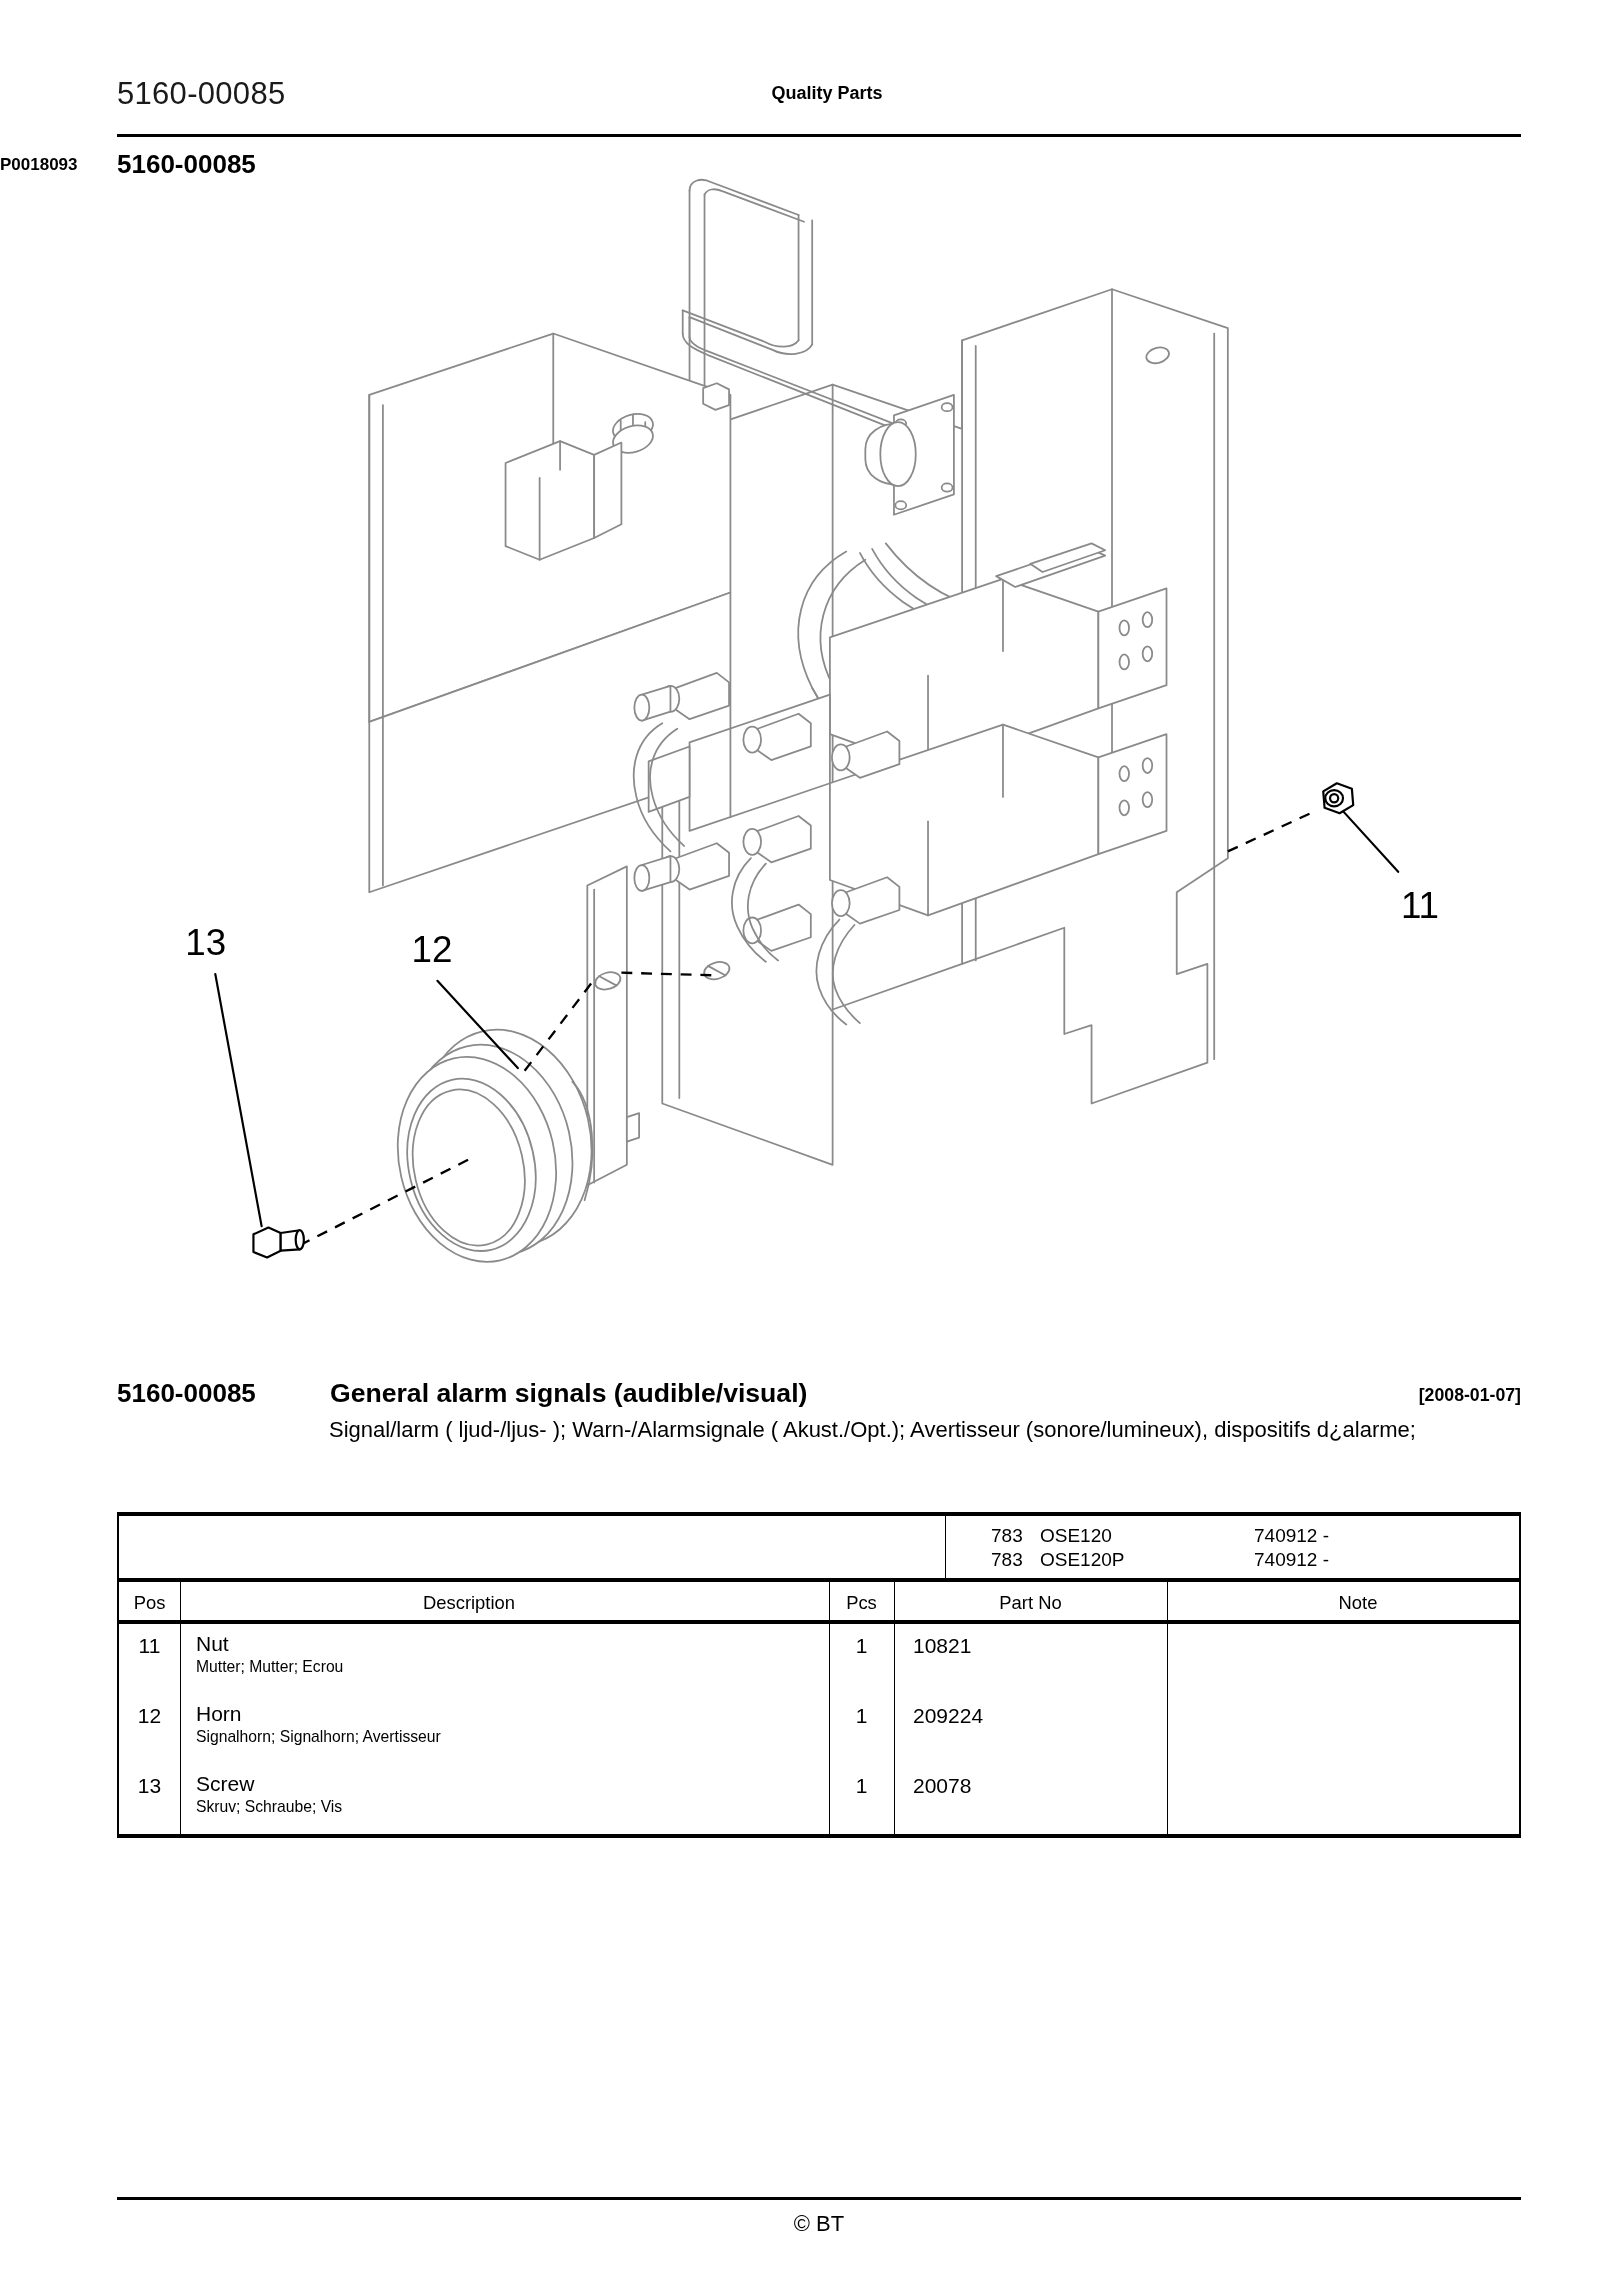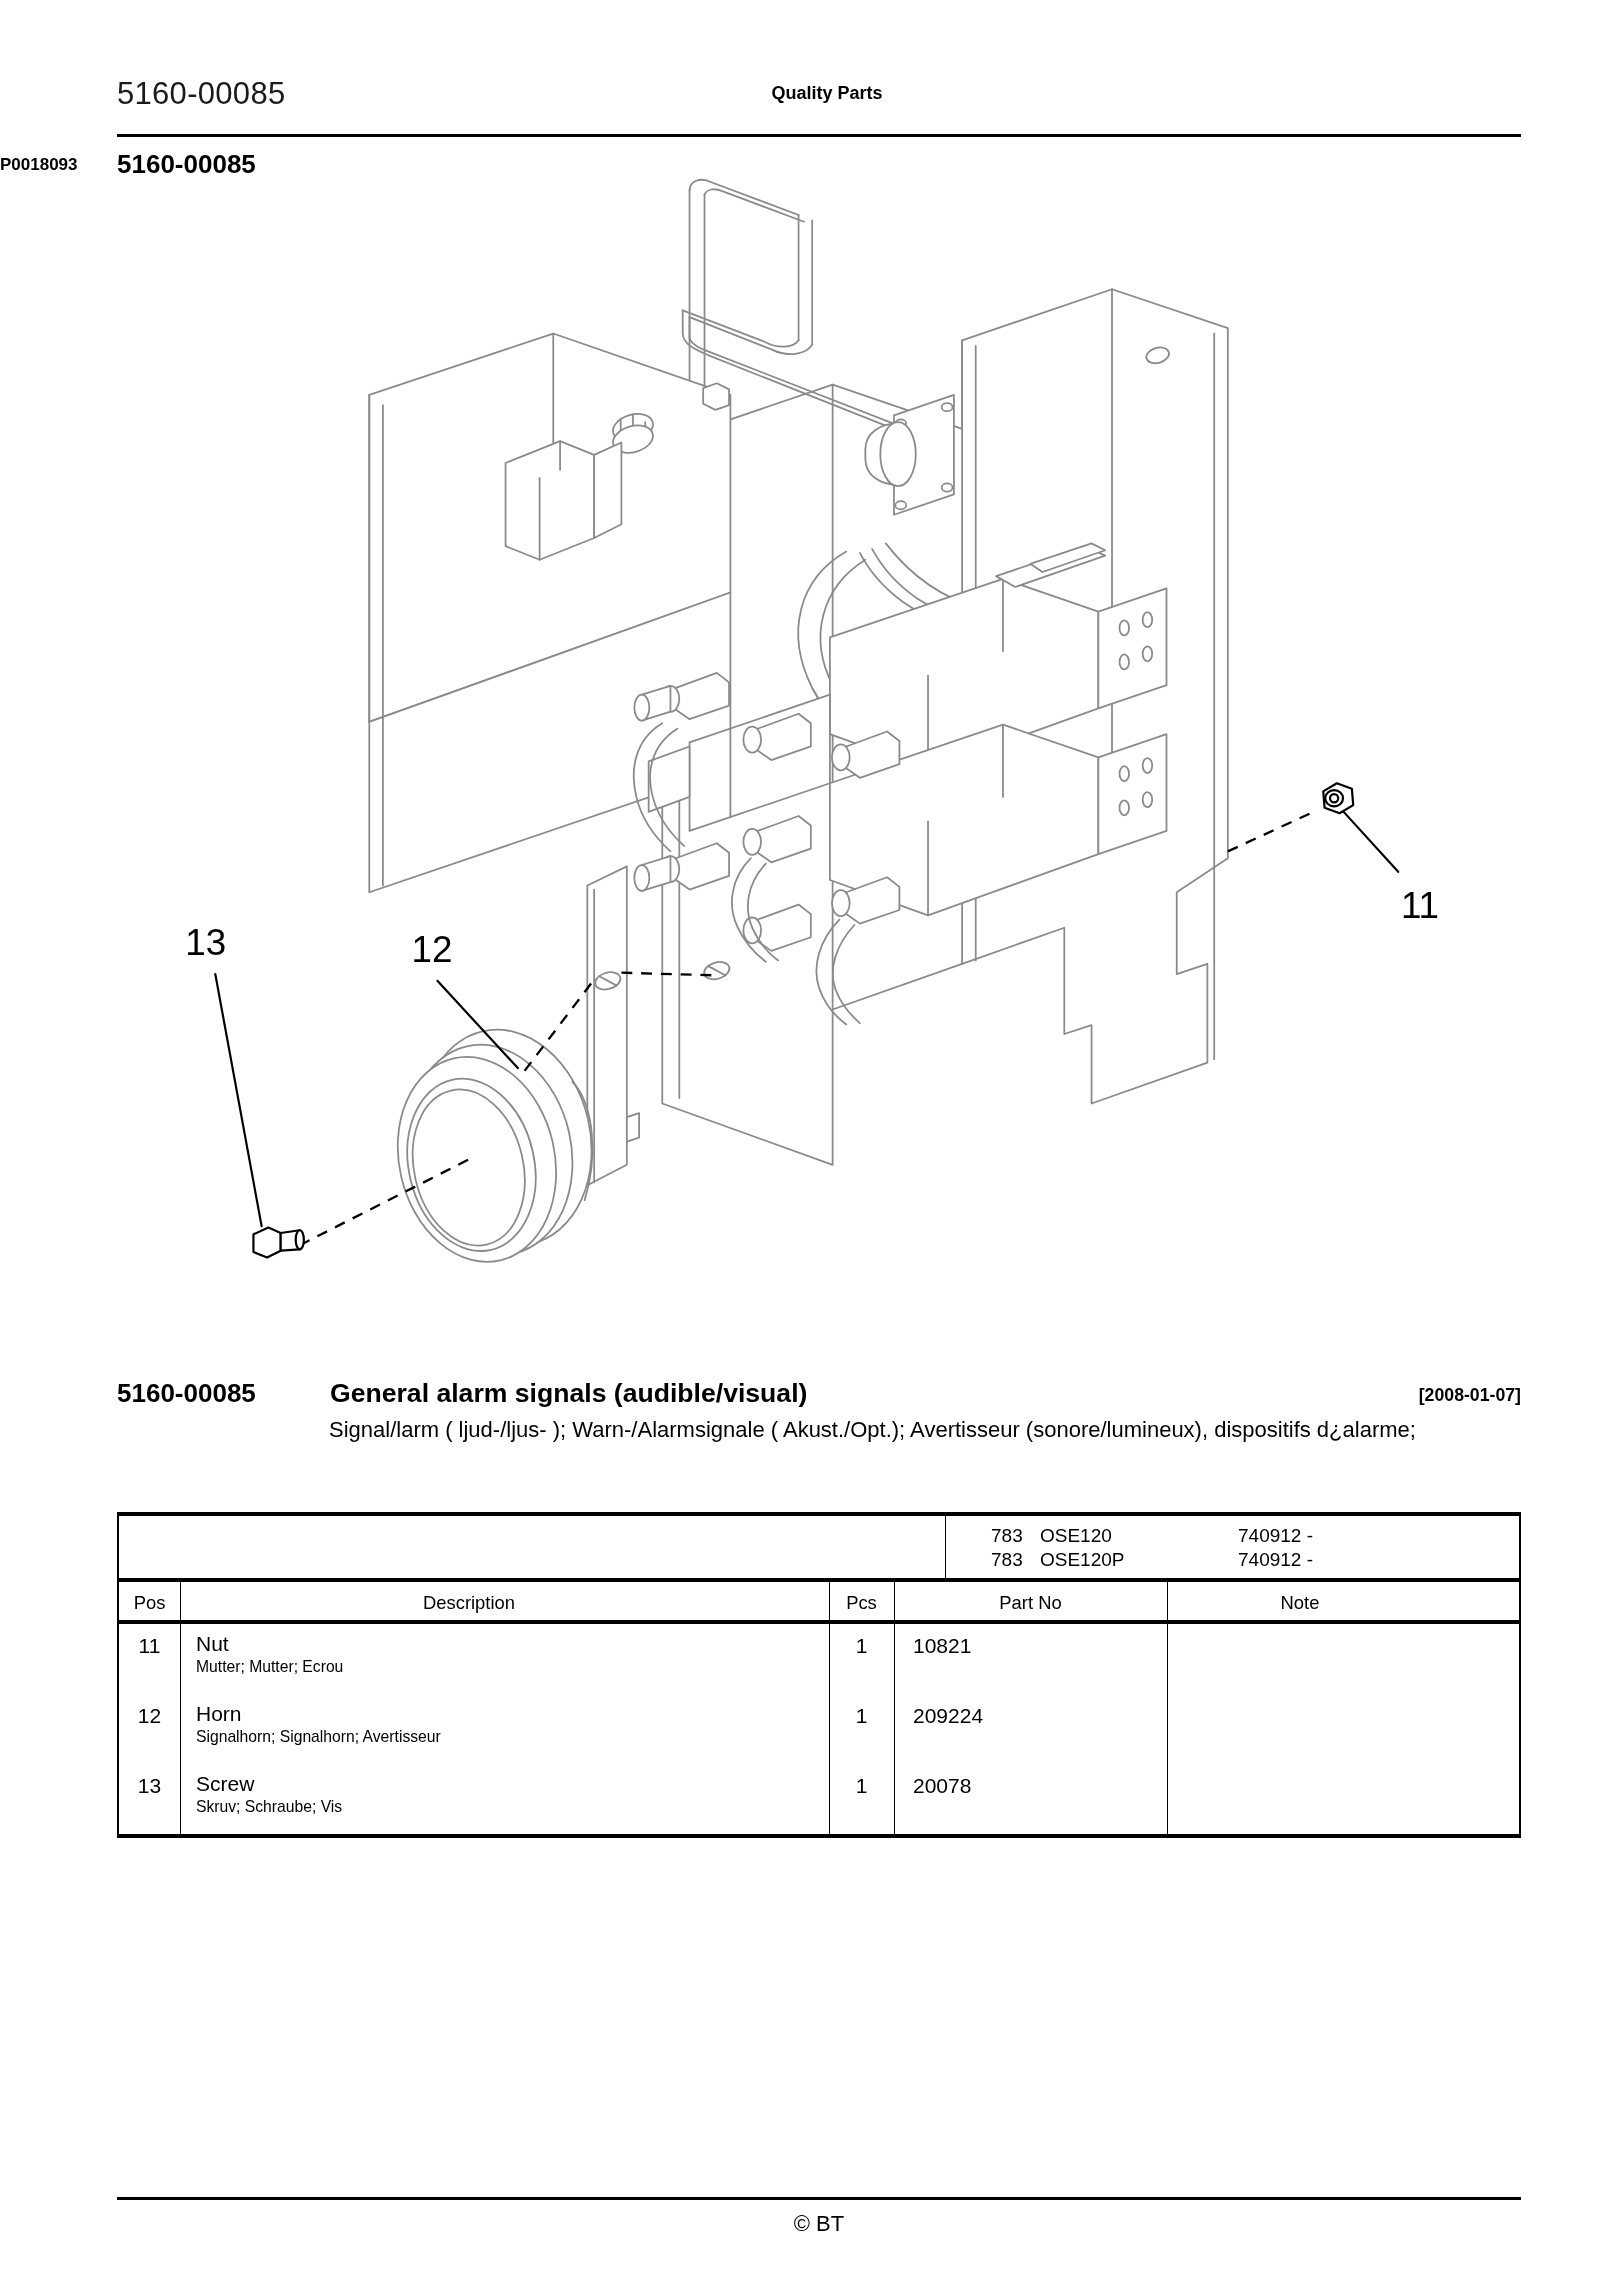--- a/index.html
+++ b/index.html
@@ -86,21 +86,21 @@
     position: absolute; left: 826px; top: 0; bottom: 0;
     width: 1.4px; background: #000;
   }
   .modelrows {
     position: absolute; left: 872px; top: 7.5px;
     font-size: 19px; line-height: 24.5px;
   }
   .modelrow { display: flex; }
   .mr-code { width: 49px; }
   .mr-name { width: 198px; }
-  .mr-serial { width: 177px; }
+  .mr-serial { width: 177px; margin-left: 16px; }
 
   .tbl-head {
     position: relative; height: 42px;
     border-bottom: 4.1px solid #000;
   }
   .tbl-body { position: relative; border-bottom: 4.1px solid #000; }
 
   .colline {
     position: absolute; top: 0; bottom: 0; width: 1.4px; background: #000;
   }
@@ -110,21 +110,21 @@
   .c4 { left: 1048px; }
 
   .th {
     position: absolute; top: 9.5px;
     font-size: 18.4px; text-align: center;
   }
   .th-pos   { left: 0;    width: 61px; }
   .th-desc  { left: 61px; width: 578px; }
   .th-pcs   { left: 710px; width: 65px; }
   .th-part  { left: 775px; width: 273px; }
-  .th-note  { left: 990px; width: 382px; }
+  .th-note  { left: 1048px; width: 382px; }
 
   .row { position: relative; height: 70px; }
   .cell-pos {
     position: absolute; left: 0; top: 9.5px; width: 61px;
     text-align: center; font-size: 21px;
   }
   .cell-desc { position: absolute; left: 77px; top: 6.8px; }
   .cell-desc .d-main { font-size: 21px; line-height: 26px; }
   .cell-desc .d-sub  { font-size: 15.7px; line-height: 20.4px; }
   .cell-pcs {

